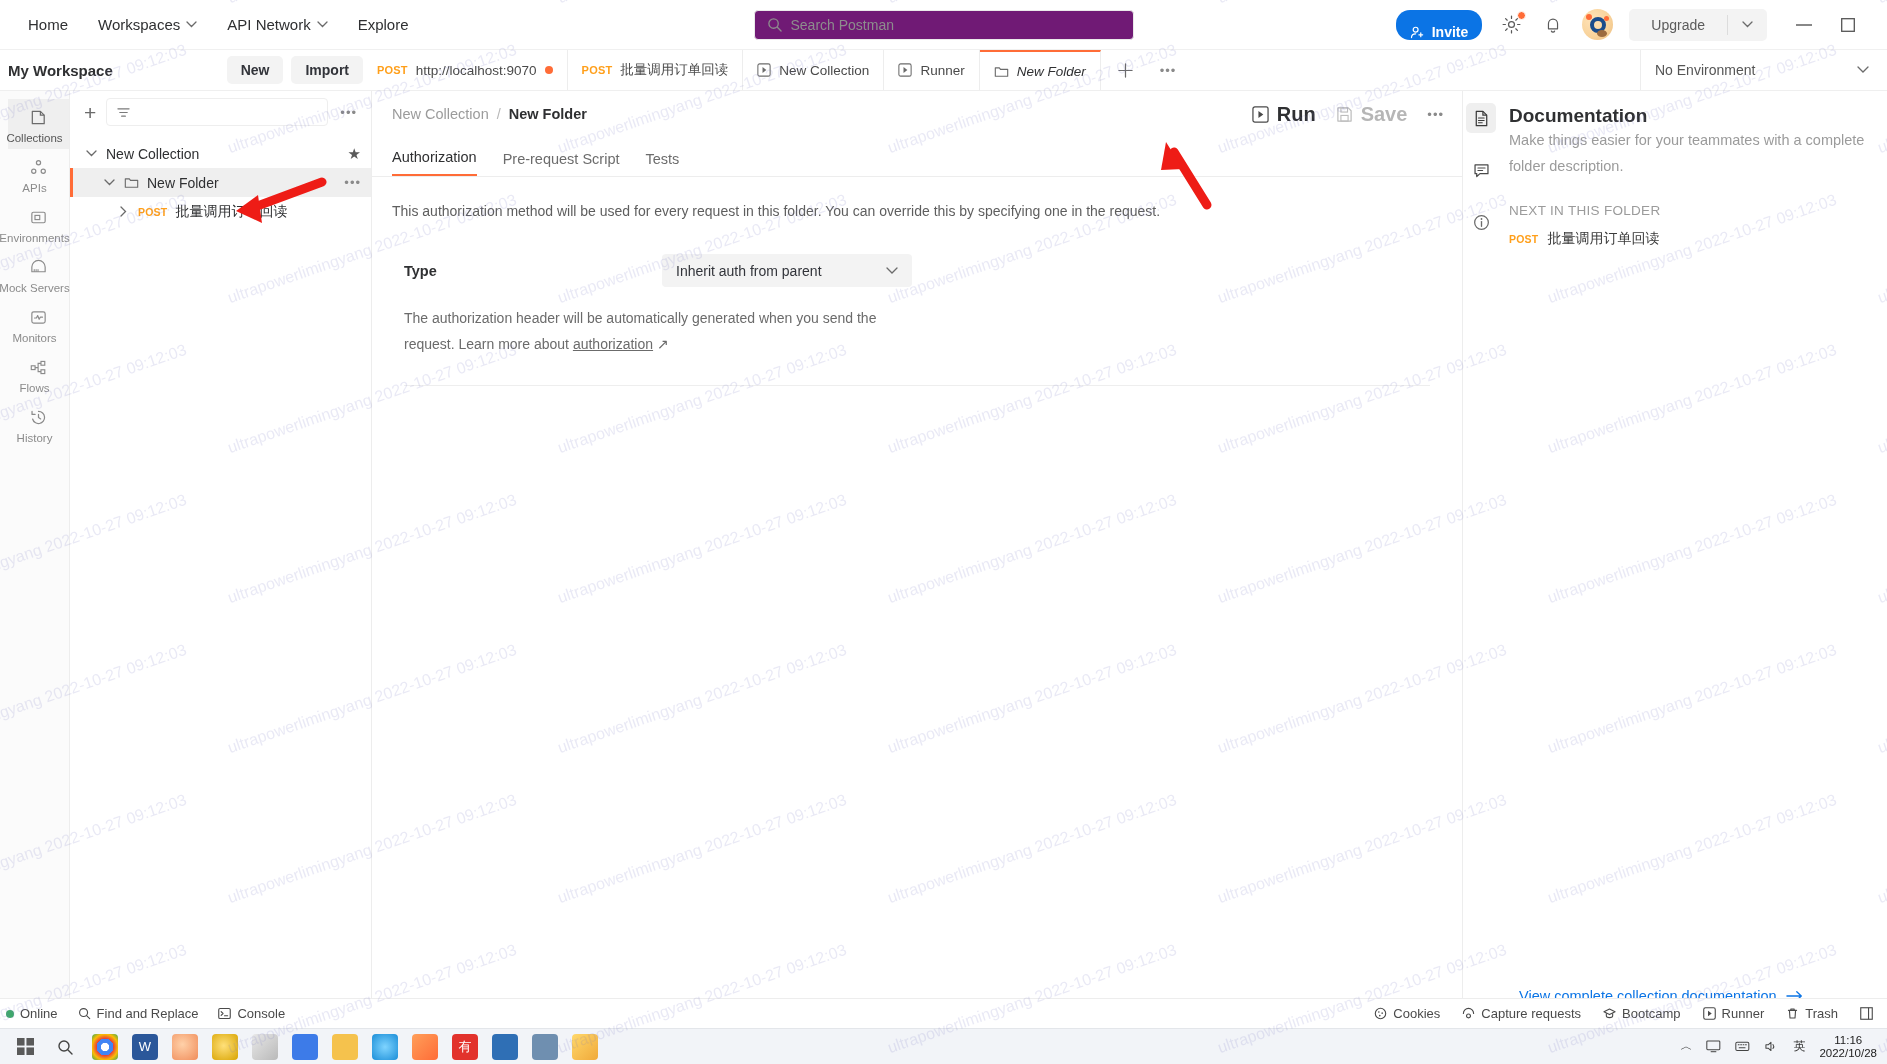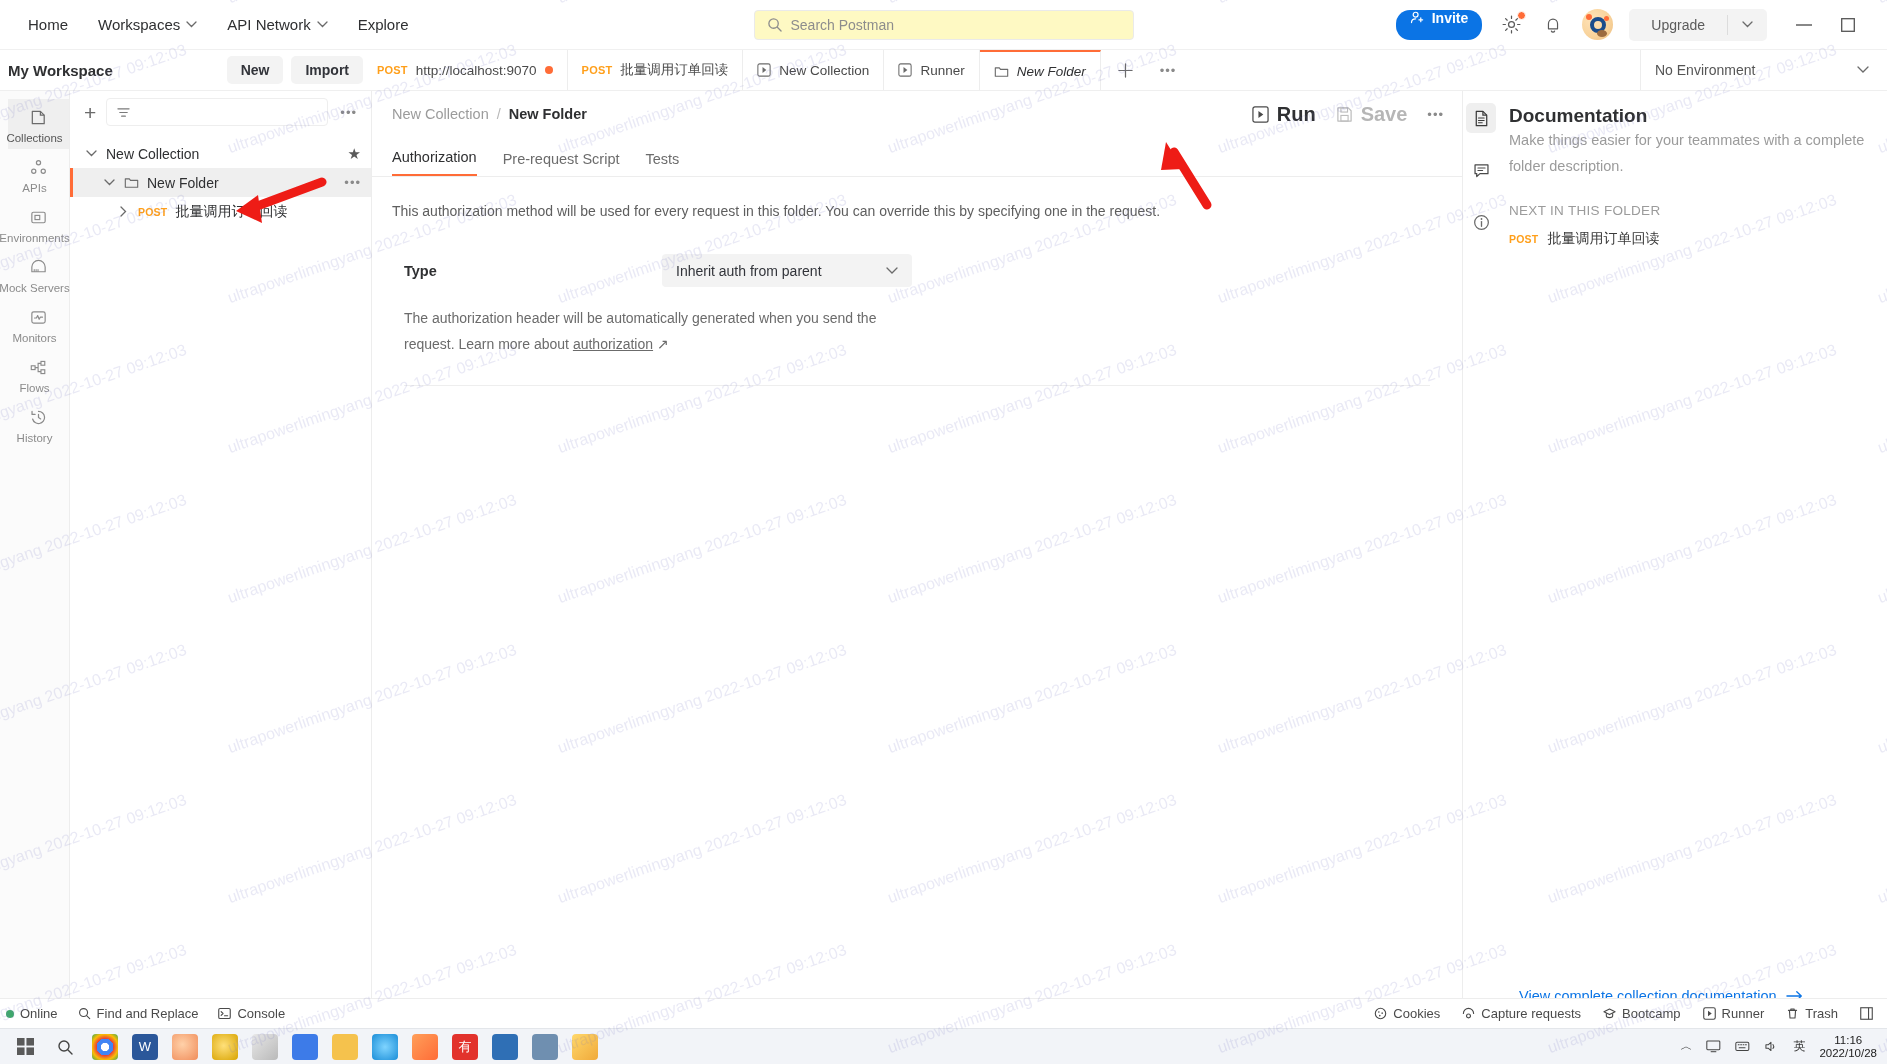--- a/index.html
+++ b/index.html
@@ -31,30 +31,30 @@
     position: relative; height: 50px; display: flex; align-items: center;
     background:#fff; border-bottom: 1px solid #f0f0f0; z-index: 10;
   }
   .menu-items { display: flex; align-items: center; gap: 26px; padding-left: 26px; }
   .menu-item {
     font-size: 15px; color: #2f3032; display: flex; align-items: center; gap: 6px;
     cursor: pointer; padding: 4px 2px;
   }
   .search-wrap {
     position: absolute; left: 50%; transform: translateX(-50%);
-    width: 380px; height: 30px; background: #fef9c3; border: 1px solid #eaeaea;
+    width: 380px; height: 30px; background: #701a75; border: 1px solid #eaeaea;
     border-radius: 4px; display: flex; align-items: center; gap: 9px; padding: 0 12px;
   }
   .search-wrap .lbl { color: #8d8d8d; font-size: 14px; }
   .topbar-right {
     margin-left: auto; display: flex; align-items: center; gap: 16px; padding-right: 14px;
   }
   .invite-btn {
     background:#0b74e5; color:#fff; border-radius:14px; height:30px; padding: 0 14px;
-    display:flex; align-items:flex-start; gap:7px; font-size:14px; font-weight:600; cursor:pointer;
+    display:flex; align-items:flex-end; gap:7px; font-size:14px; font-weight:600; cursor:pointer;
   }
   .icon-btn { width: 26px; height: 26px; display:flex; align-items:center; justify-content:center; cursor:pointer; position:relative; }
   .badge-dot {
     position:absolute; top:-1px; right:-2px; width:9px; height:9px; border-radius:50%;
     background:#ff6c37; border:1.5px solid #fff;
   }
   .avatar {
     width: 31px; height: 31px; border-radius: 50%;
     background: radial-gradient(circle at 35% 35%, #ffe3b8 0%, #f8d29a 60%, #e9b97a 100%);
     display:flex; align-items:center; justify-content:center; cursor:pointer; position:relative; overflow:hidden;

